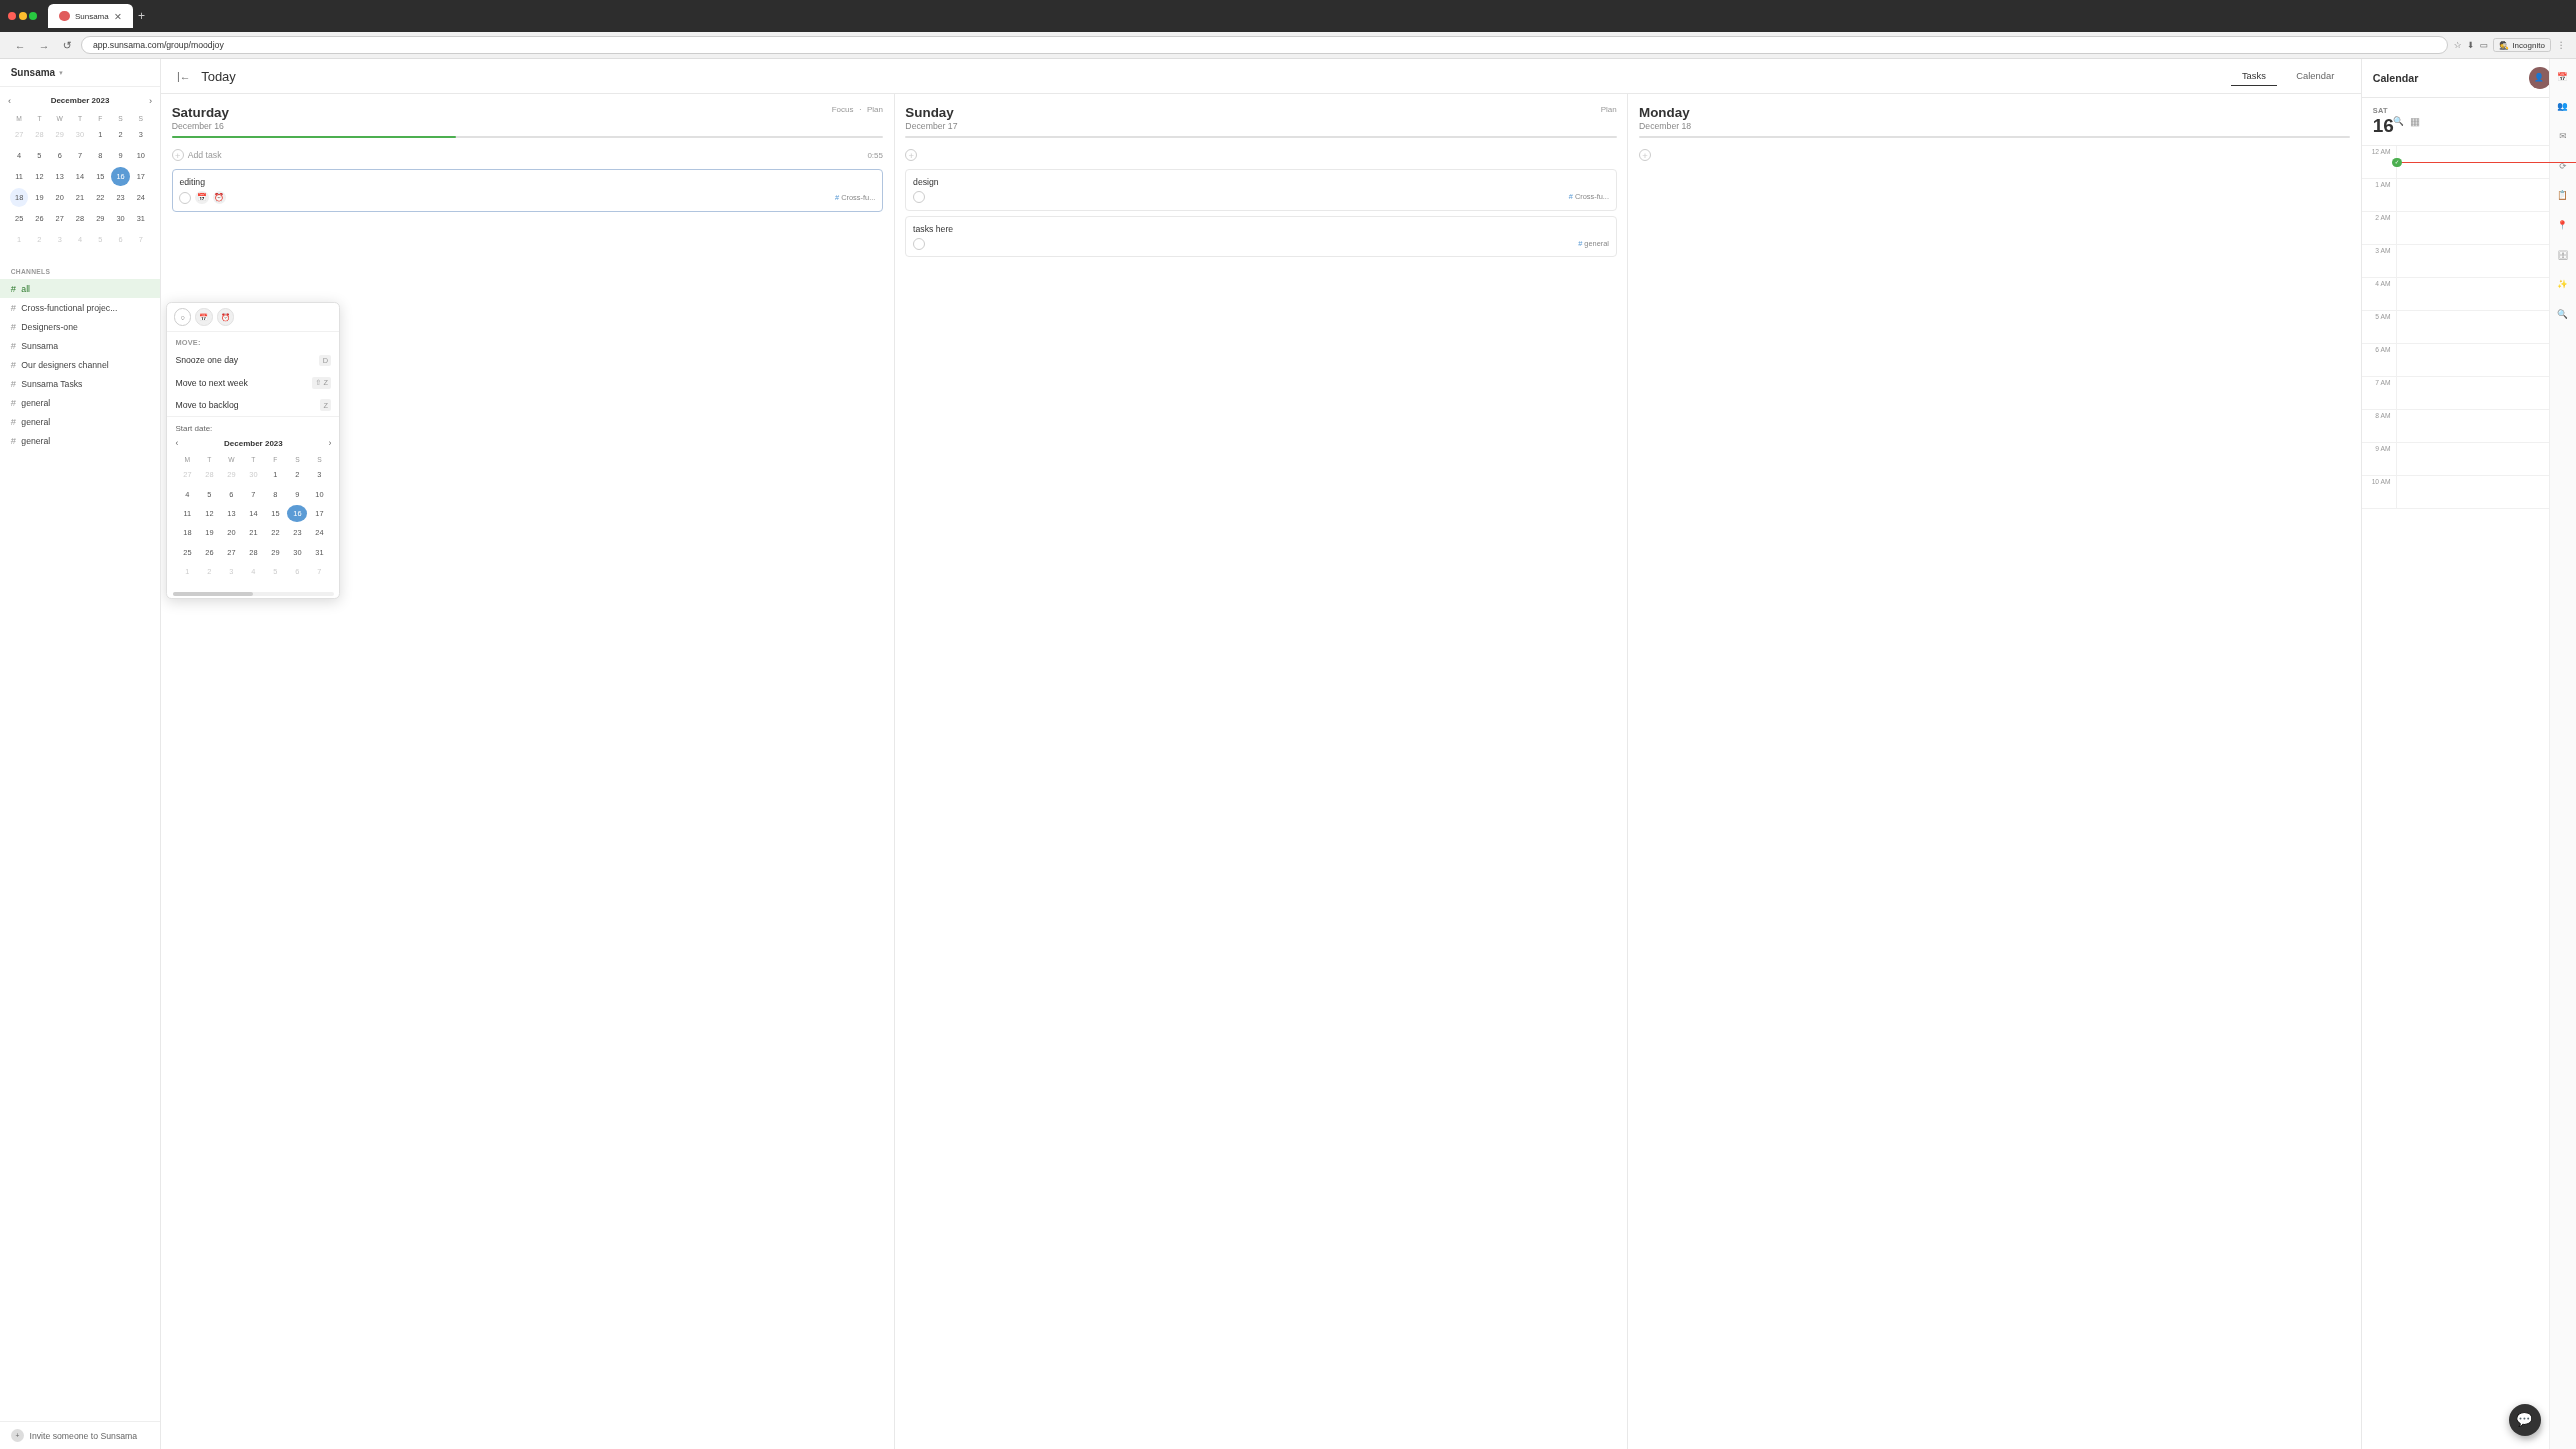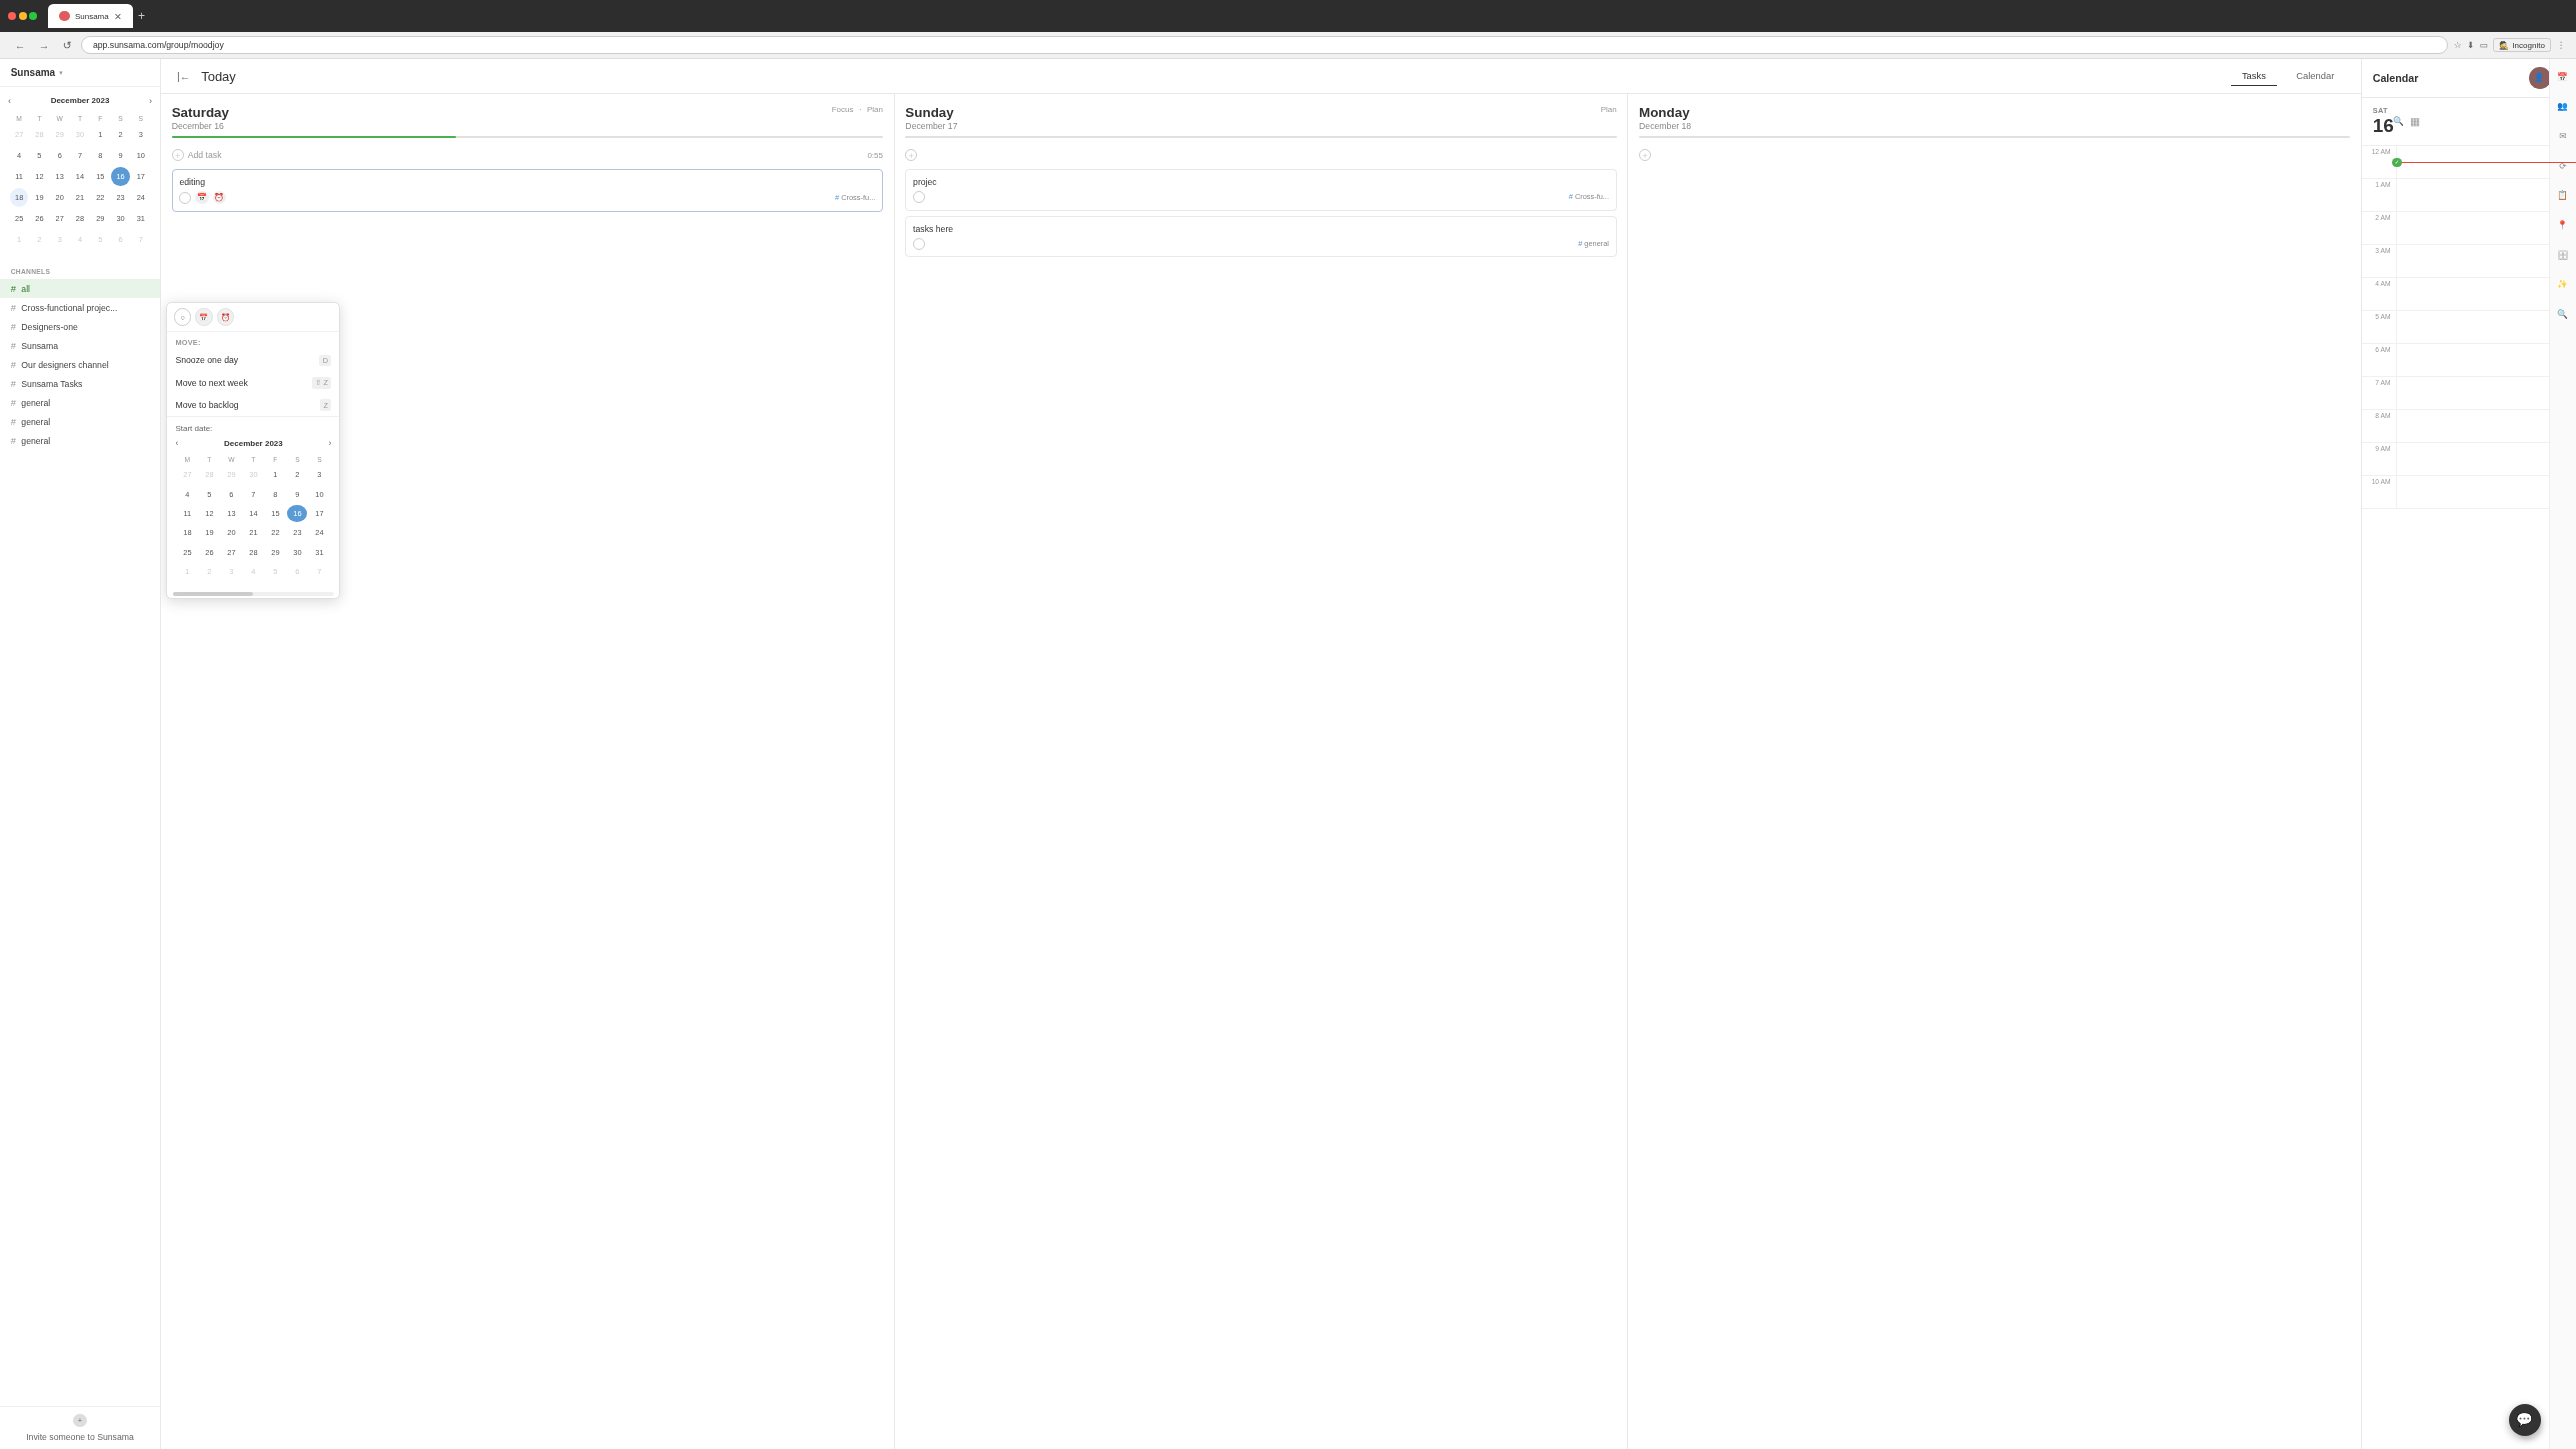--- a/index.html
+++ b/index.html
@@ -40,21 +40,21 @@
 
     
     .channels-section { padding: 5.4px 0; }
     .channels-header { padding: 4px 10.7px; font-size: 6.7px; font-weight: 700; color: #999; letter-spacing: 0.3px; text-transform: uppercase; }
     .channel-item { padding: 4px 10.7px; display: flex; align-items: center; gap: 5.4px; cursor: pointer; font-size: 8.7px; color: #444; }
     .channel-item.active { background: #e8f4e8; color: #2d7a2d; }
     .channel-hash { color: #999; font-size: 9.4px; }
     .channel-item.active .channel-hash { color: #2d7a2d; }
 
     
-    .invite-btn { padding: 6.7px 10.7px; display: flex; align-items: center; gap: 5.4px; cursor: pointer; color: #666; font-size: 8.7px; border-top: 0.7px solid #eee; margin-top: auto; flex-direction: column; }
+    .invite-btn { padding: 6.7px 10.7px; display: flex; align-items: center; gap: 5.4px; cursor: pointer; color: #666; font-size: 8.7px; border-top: 0.7px solid #eee; margin-top: auto; }
     .invite-icon { width: 13.4px; height: 13.4px; border-radius: 50%; background: #ddd; display: flex; align-items: center; justify-content: center; font-size: 6.7px; }
 
     
     .main-content { flex: 1; display: flex; flex-direction: column; overflow: hidden; }
 
     
     .main-header { background: #fff; border-bottom: 0.7px solid #e8e8e8; padding: 0 16px; height: 35px; display: flex; align-items: center; gap: 10.7px; }
     .collapse-btn { color: #666; cursor: pointer; font-size: 10.7px; }
     .today-btn { font-size: 13px; font-weight: 500; color: #333; cursor: pointer; }
     .header-tabs { margin-left: auto; display: flex; gap: 9px; }
@@ -476,21 +476,21 @@
         <div class="day-progress">
           <div class="day-progress-fill" style="width:0%;"></div>
         </div>
         <div class="add-task-row">
           <div class="add-task-btn">
             <div class="add-circle">+</div>
           </div>
         </div>
 
         <div class="task-card">
-          <div class="task-name">projec</div>
+          <div class="task-name">design</div>
           <div class="task-footer">
             <div class="task-check"></div>
             <div class="task-tag">
               <span class="task-tag-hash">#</span>
               <span>Cross-fu...</span>
             </div>
           </div>
         </div>
 
         <div class="task-card">

